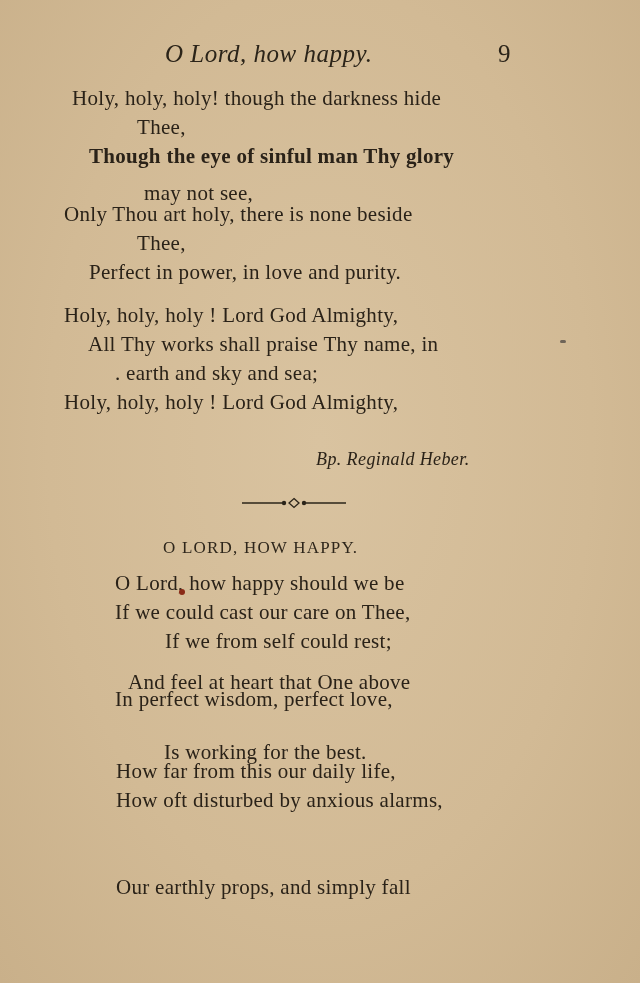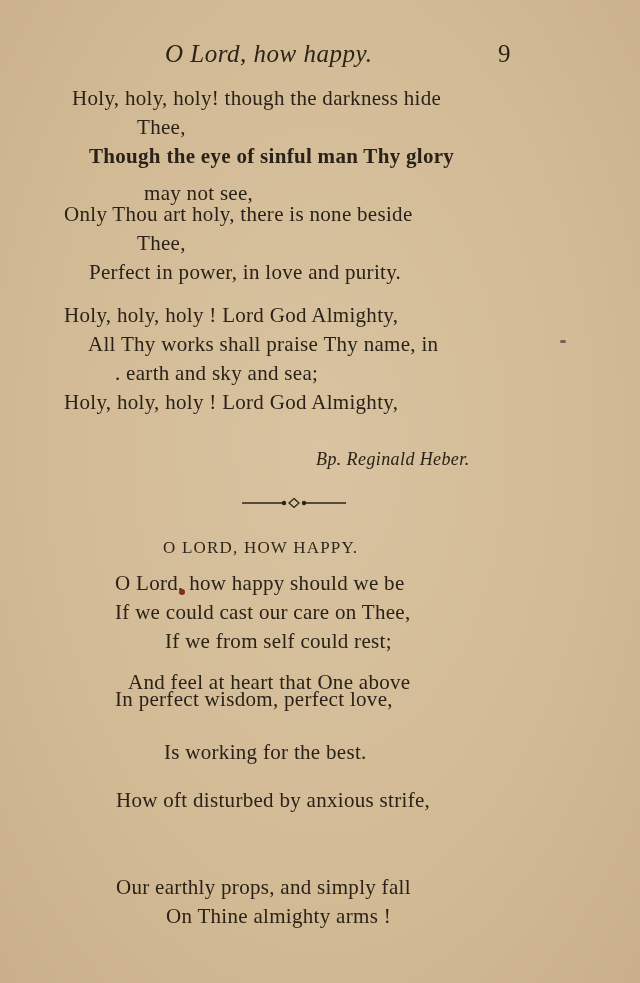--- a/index.html
+++ b/index.html
@@ -65,19 +65,19 @@
 
   <div class="section-title">O LORD, HOW HAPPY.</div>
 
   <div class="line" style="left:115px;top:573px;">O Lord, how happy should we be</div>
   <div class="line" style="left:115px;top:602px;">If we could cast our care on Thee,</div>
   <div class="line" style="left:165px;top:631px;">If we from self could rest;</div>
   <div class="line" style="left:128px;top:660px;margin-top:12px;">And feel at heart that One above</div>
   <div class="line" style="left:115px;top:689px;">In perfect wisdom, perfect love,</div>
   <div class="line" style="left:164px;top:742px;">Is working for the best.</div>
 
-  <div class="line" style="left:116px;top:790px;">How oft disturbed by anxious strife,</div>
+  <div class="line" style="left:116px;top:761px;">How far from this our daily life,</div>
+  <div class="line" style="left:116px;top:790px;">How oft disturbed by anxious alarms,</div>
   <div class="line" style="left:116px;top:877px;">Our earthly props, and simply fall</div>
-  <div class="line" style="left:166px;top:906px;">On Thine almighty arms !</div>
 
   <div class="speck" style="left:560px;top:340px;"></div>
   <div class="red-spot" style="left:179px;top:589px;"></div>
 </div>
 
 </body></html>

